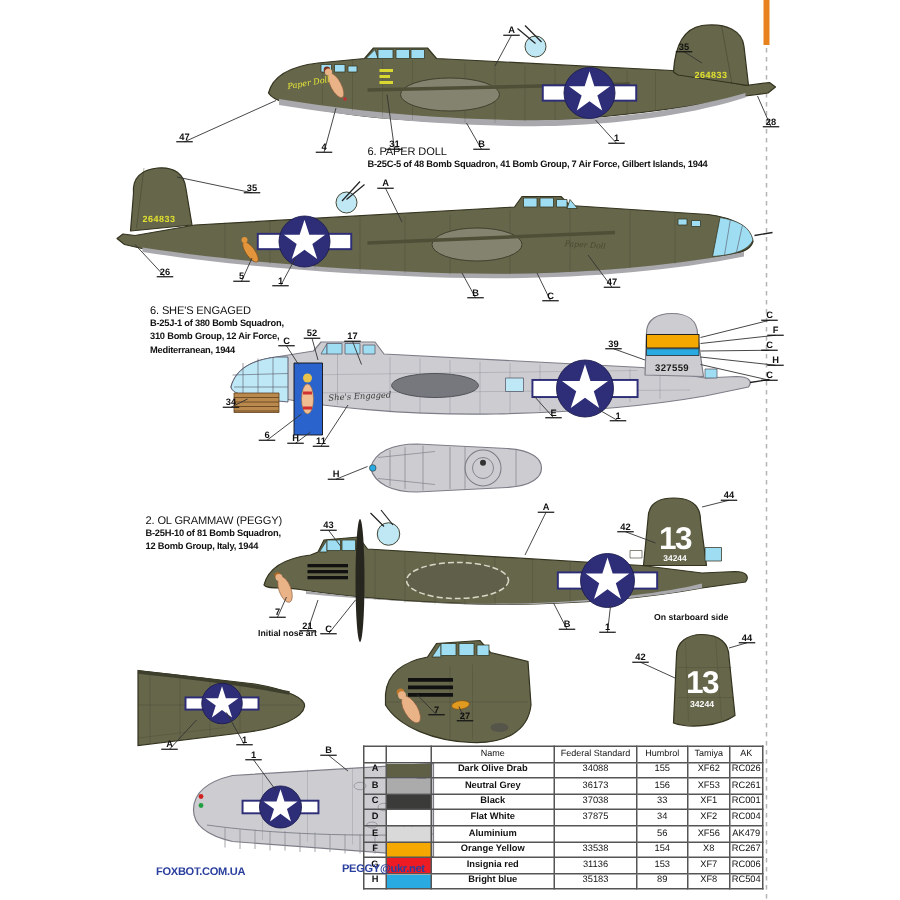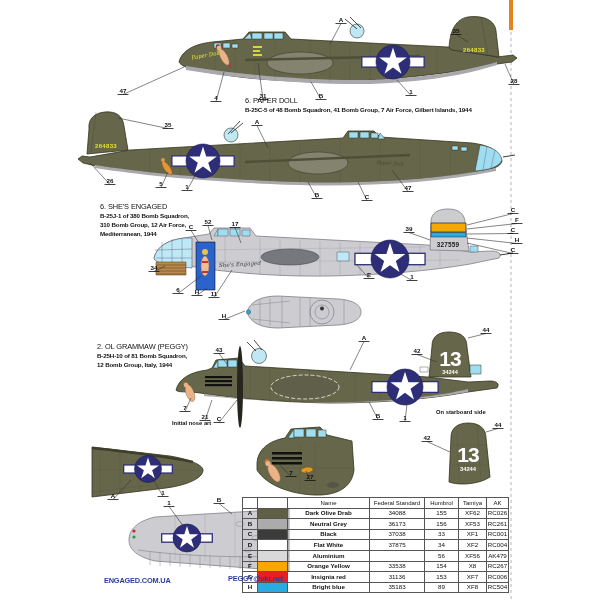--- a/index.html
+++ b/index.html
@@ -628,16 +628,16 @@
           <td class="swatch" style="background: rgb(41, 171, 226);"></td>
           <td class="name">Bright blue</td>
           <td class="fs">35183</td>
           <td class="humbrol">89</td>
           <td class="tamiya">XF8</td>
           <td class="ak">RC504</td>
         </tr>
       </tbody>
 </table>
 
-<div class="ov footer-txt" style="left:104px;top:576px">ENGAGED.COM.UA</div>
+<div class="ov footer-txt" style="left:104px;top:576px">FOXBOT.COM.UA</div>
 <div class="ov footer-txt" style="left:228px;top:574px">PEGGY@ukr.net</div>
 
 </div>
 
 </body></html>

